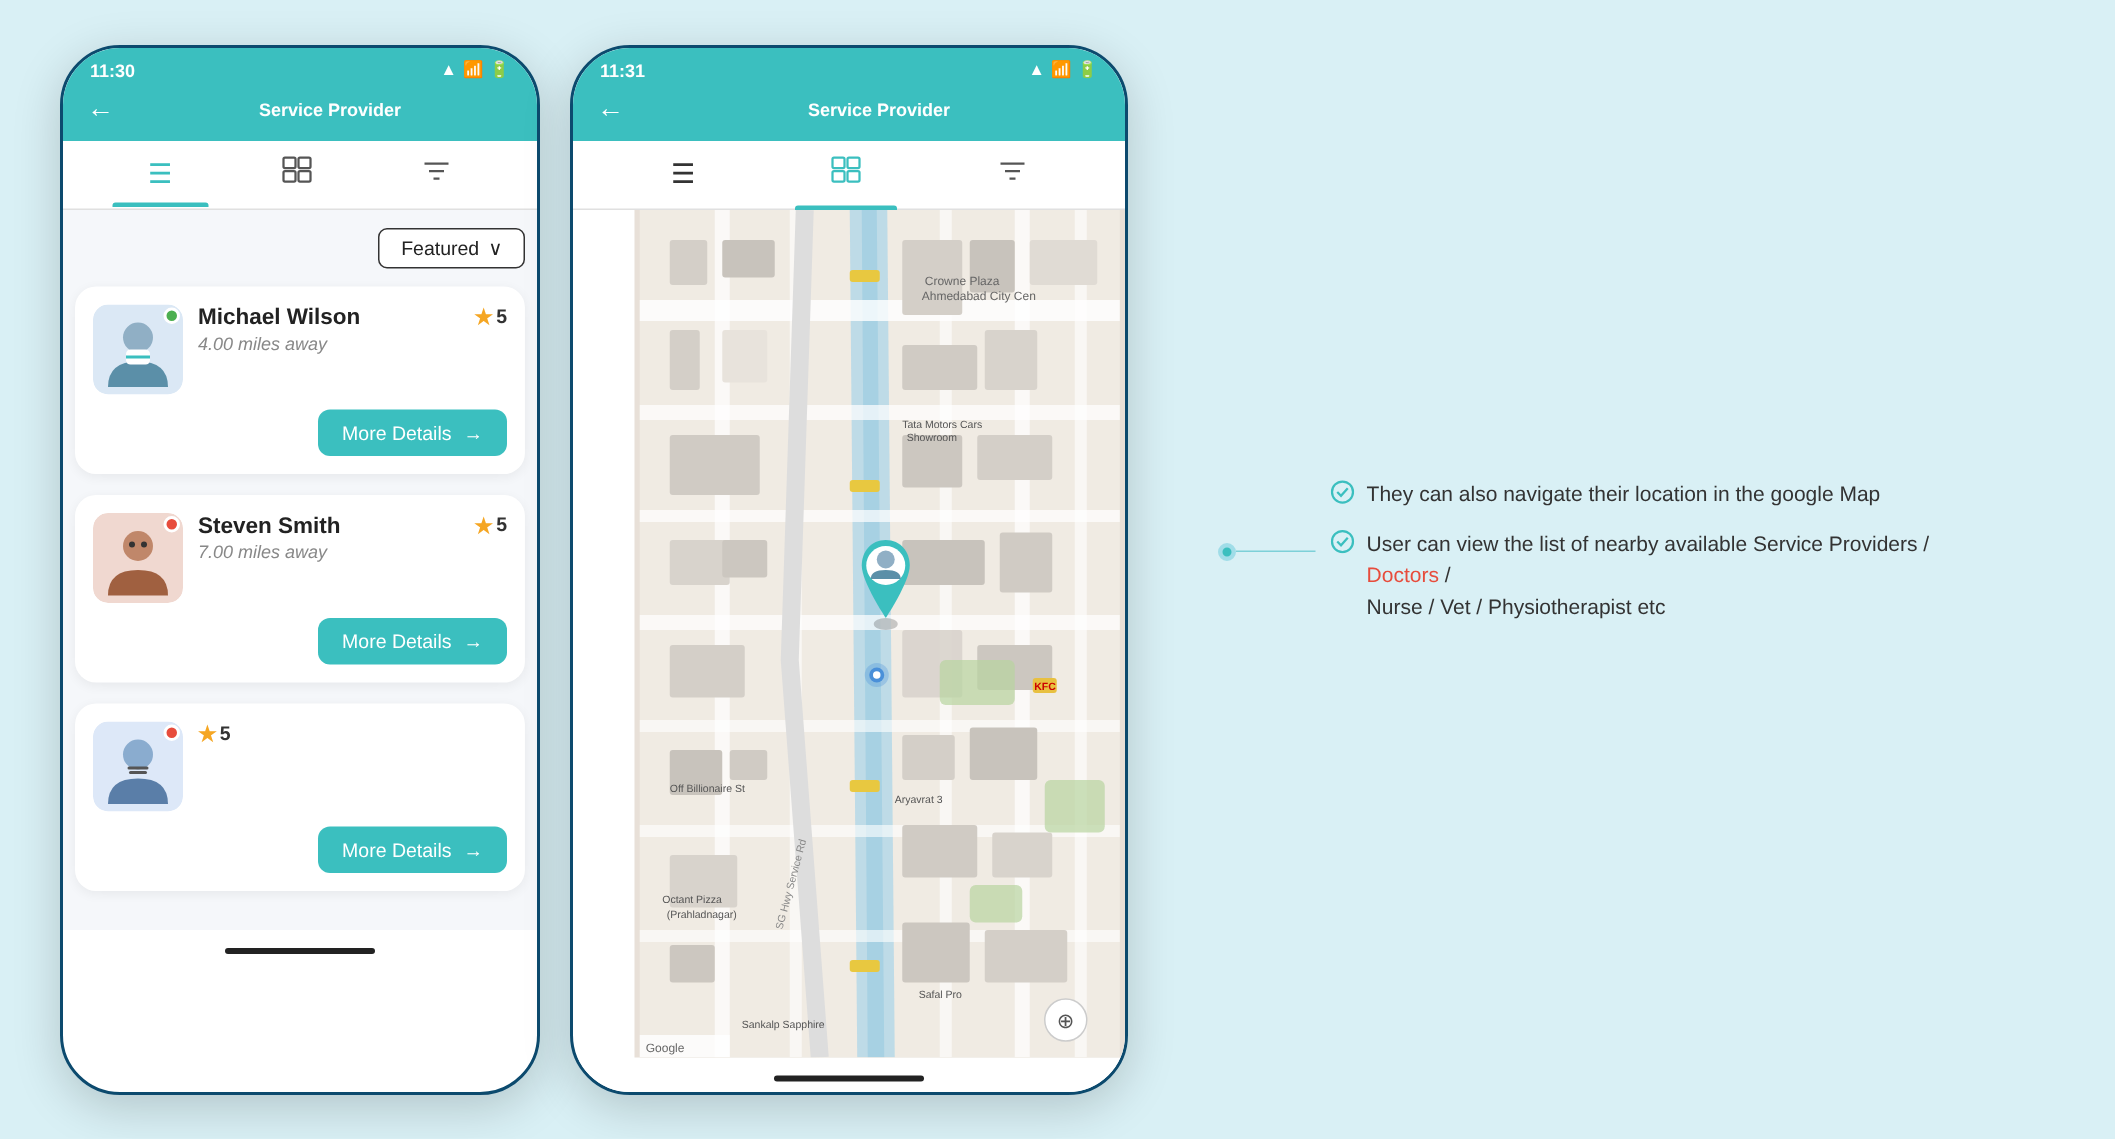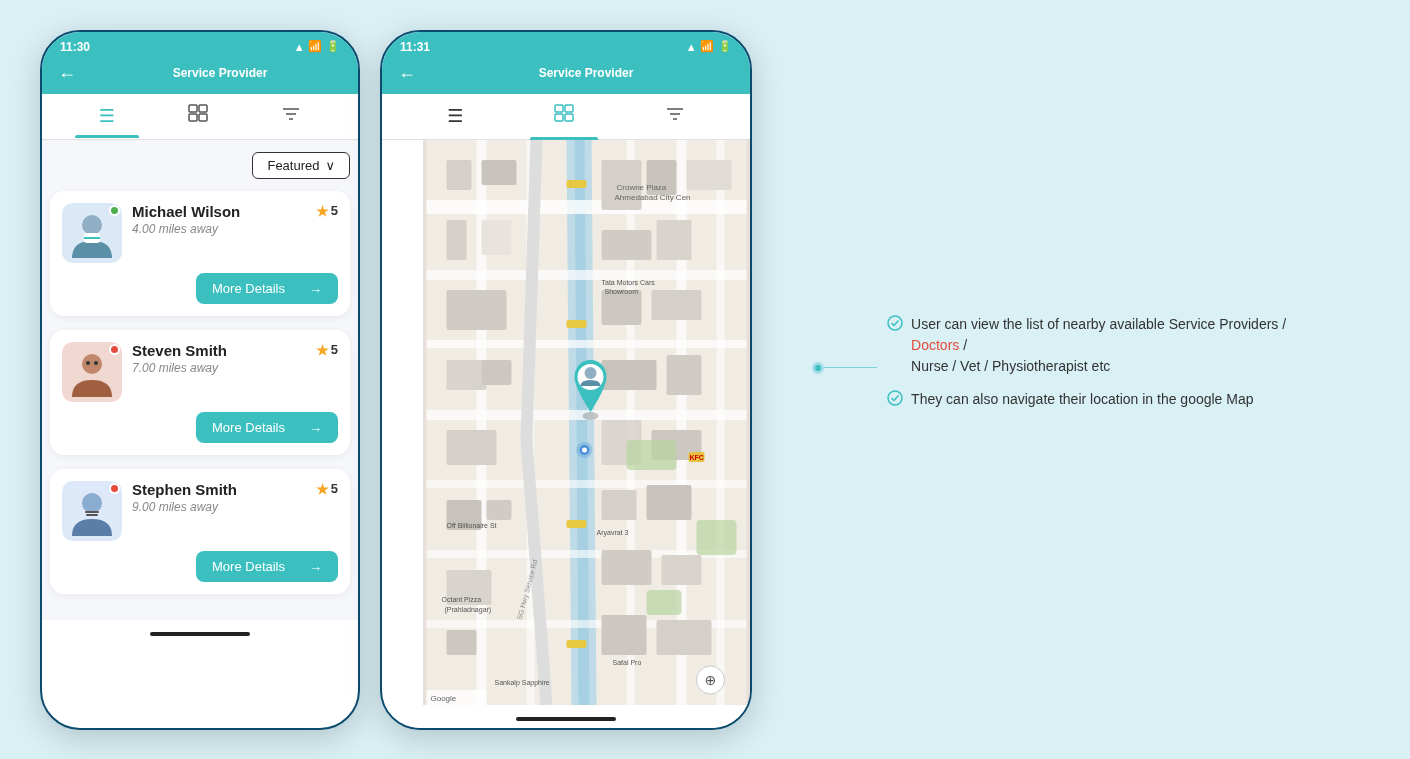--- a/index.html
+++ b/index.html
@@ -191,21 +191,21 @@
       background: #3bbfbf;
       color: #fff;
       border: none;
       border-radius: 8px;
       padding: 8px 16px;
       font-size: 13px;
       font-weight: 500;
       cursor: pointer;
       display: flex;
       align-items: center;
-      gap: 24px;
+      gap: 8px;
       float: right;
     }
 
     
     .avatar-svg {
       width: 60px;
       height: 60px;
       border-radius: 10px;
     }
 
@@ -365,24 +365,20 @@
       <div class="provider-top">
         <div class="avatar-wrap">
           <svg class="avatar-svg" viewBox="0 0 60 60" xmlns="http://www.w3.org/2000/svg">
             <rect width="60" height="60" rx="10" fill="#dde8f8"></rect>
             <circle cx="30" cy="22" r="10" fill="#8aaccf"></circle>
             <path d="M10 55 Q10 38 30 38 Q50 38 50 55" fill="#5a7ea8"></path>
             <rect x="23" y="30" width="14" height="2" rx="1" fill="#555"></rect>
             <rect x="24" y="33" width="12" height="2" rx="1" fill="#555"></rect>
           </svg>
           <div class="avatar-status offline"></div>
-        </div>
-        <div class="provider-info">
-          <div class="provider-name">Stephen Smith</div>
-          <div class="provider-distance">9.00 miles away</div>
         </div>
         <div class="rating">
           <span class="star">★</span>
           <span>5</span>
         </div>
       </div>
       <button class="more-details-btn">
         <span>More Details</span>
         <span>→</span>
       </button>
@@ -544,35 +540,35 @@
     <div style="width:100px;height:4px;background:#222;border-radius:2px;"></div>
   </div>
 </div>
 
 <div class="info-panel">
 
   <div style="position:relative; display:flex; align-items:center; margin-bottom: 24px;">
     <div style="width:12px;height:12px;border-radius:50%;background:#3bbfbf;border:3px solid #a0dde8;flex-shrink:0;"></div>
     <div style="height:1.5px;width:55px;background:#7dd0d8;"></div>
     <div style="margin-left:10px;">
+      <div class="info-bullet" style="margin-top:10px;">
+        <span class="check-icon">
+          <svg width="16" height="16" viewBox="0 0 16 16">
+            <circle cx="8" cy="8" r="7" fill="none" stroke="#3bbfbf" stroke-width="1.5"></circle>
+            <polyline points="4.5,8 7,10.5 11.5,5.5" fill="none" stroke="#3bbfbf" stroke-width="1.5"></polyline>
+          </svg>
+        </span>
+        <span class="info-text">They can also navigate their location in the google Map</span>
+      </div>
       <div class="info-bullet">
         <span class="check-icon">
           <svg width="16" height="16" viewBox="0 0 16 16">
             <circle cx="8" cy="8" r="7" fill="none" stroke="#3bbfbf" stroke-width="1.5"></circle>
             <polyline points="4.5,8 7,10.5 11.5,5.5" fill="none" stroke="#3bbfbf" stroke-width="1.5"></polyline>
           </svg>
         </span>
         <span class="info-text">
           User can view the list of nearby available Service Providers / <span style="color:#e74c3c;">Doctors</span> /<br>Nurse / Vet / Physiotherapist etc
         </span>
       </div>
-      <div class="info-bullet" style="margin-top:10px;">
-        <span class="check-icon">
-          <svg width="16" height="16" viewBox="0 0 16 16">
-            <circle cx="8" cy="8" r="7" fill="none" stroke="#3bbfbf" stroke-width="1.5"></circle>
-            <polyline points="4.5,8 7,10.5 11.5,5.5" fill="none" stroke="#3bbfbf" stroke-width="1.5"></polyline>
-          </svg>
-        </span>
-        <span class="info-text">They can also navigate their location in the google Map</span>
-      </div>
     </div>
   </div>
 </div>
 
 </body></html>

